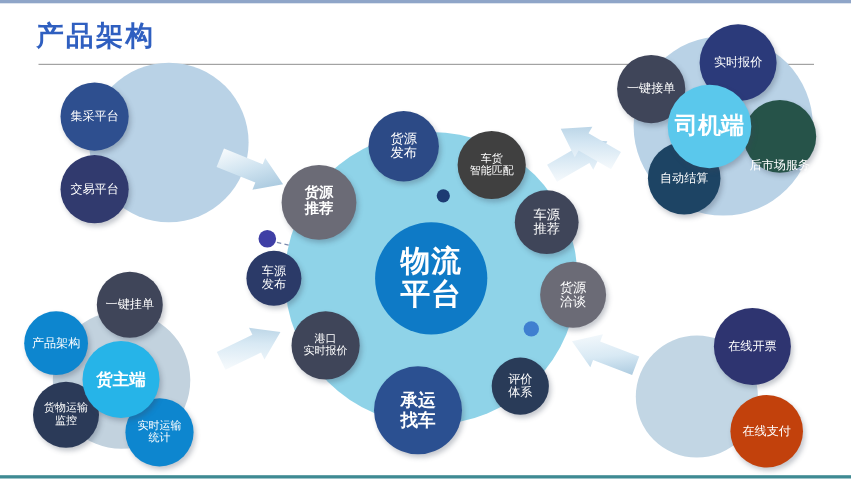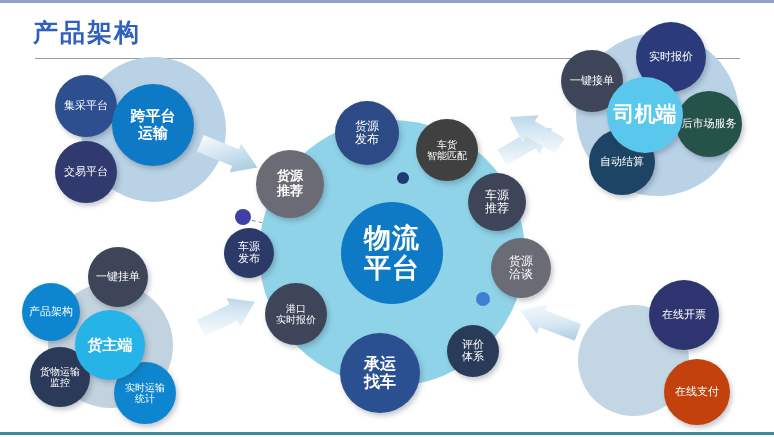--- a/index.html
+++ b/index.html
@@ -143,24 +143,20 @@
       <path d="M72,12 L34,12 L34,5 L10,21 L34,37 L34,30 L72,30 Z" fill="url(#ag5)" transform="rotate(21 40 21)"></path>
     </svg>
   </div>
 
   <div class="circ shadow" style="left:55px;top:75px;width:62px;height:62px;background:#2e4f8f;font-size:11px;">
     <span>集采平台</span>
   </div>
   <div class="circ shadow" style="left:55px;top:141px;width:62px;height:62px;background:#313a6e;font-size:11px;">
     <span>交易平台</span>
   </div>
-  <div class="circ shadow" style="left:112px;top:84px;width:82px;height:82px;background:#0e7ac6;font-size:15px;font-weight:bold;">
-    <span>跨平台
-运输</span>
-  </div>
 
   <div class="circ shadow" style="left:256px;top:150px;width:68px;height:68px;background:#6b6b76;font-size:13px;font-weight:bold;">
     <span>货源
 推荐</span>
   </div>
   <div class="circ shadow" style="left:335px;top:101px;width:64px;height:64px;background:#2c4a86;font-size:12px;">
     <span>货源
 发布</span>
   </div>
   <div class="circ shadow" style="left:416px;top:119px;width:62px;height:62px;background:#404040;font-size:10px;">
@@ -200,21 +196,21 @@
     <span>物流
 平台</span>
   </div>
 
   <div class="circ shadow" style="left:561px;top:50px;width:62px;height:62px;background:#3f4559;font-size:11px;">
     <span>一键接单</span>
   </div>
   <div class="circ shadow" style="left:636px;top:22px;width:70px;height:70px;background:#2b3a7a;font-size:11px;">
     <span>实时报价</span>
   </div>
-  <div class="circ shadow" style="left:676px;top:91px;width:66px;height:66px;background:#265349;font-size:11px;">
+  <div class="circ shadow" style="left:676px;top:91px;width:66px;height:66px;background:#265349;font-size:11px;align-items:flex-end;">
     <span>后市场服务</span>
   </div>
   <div class="circ shadow" style="left:589px;top:129px;width:66px;height:66px;background:#1d4464;font-size:11px;">
     <span>自动结算</span>
   </div>
   <div class="circ shadow" style="left:607px;top:77px;width:76px;height:76px;background:#5ac8ec;font-size:21px;font-weight:bold;">
     <span>司机端</span>
   </div>
 
   <div class="circ shadow" style="left:88px;top:247px;width:60px;height:60px;background:#3f4559;font-size:11px;">

